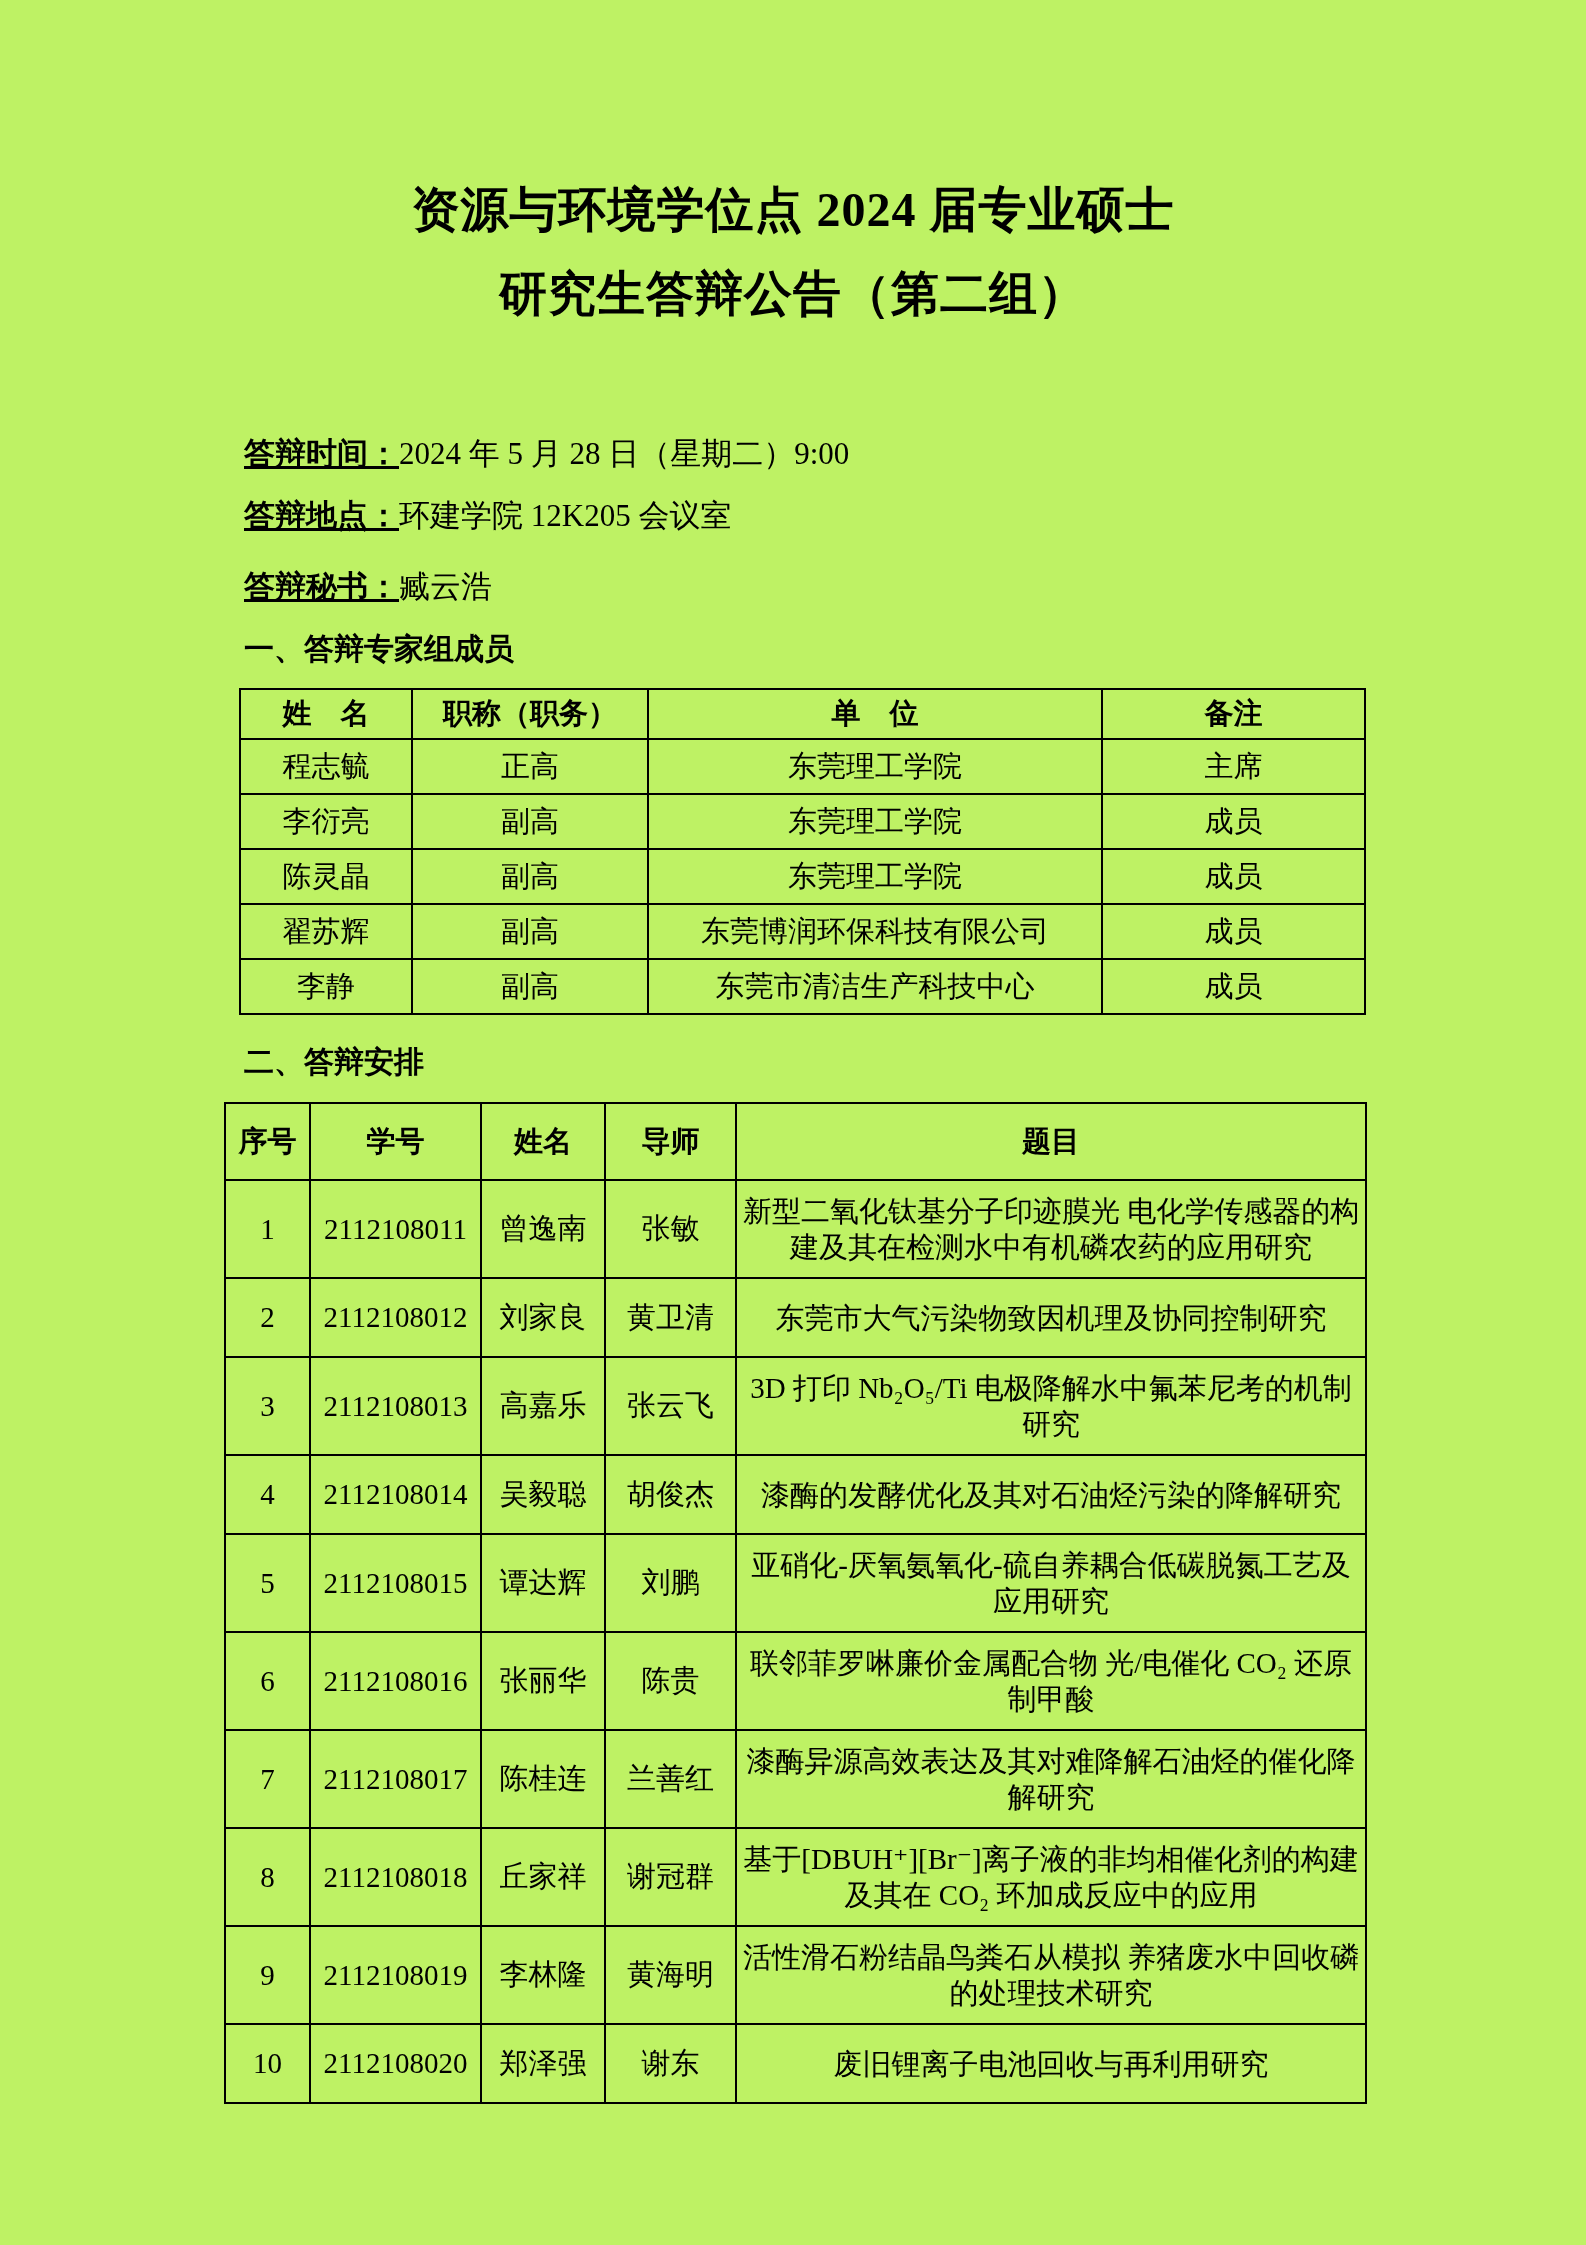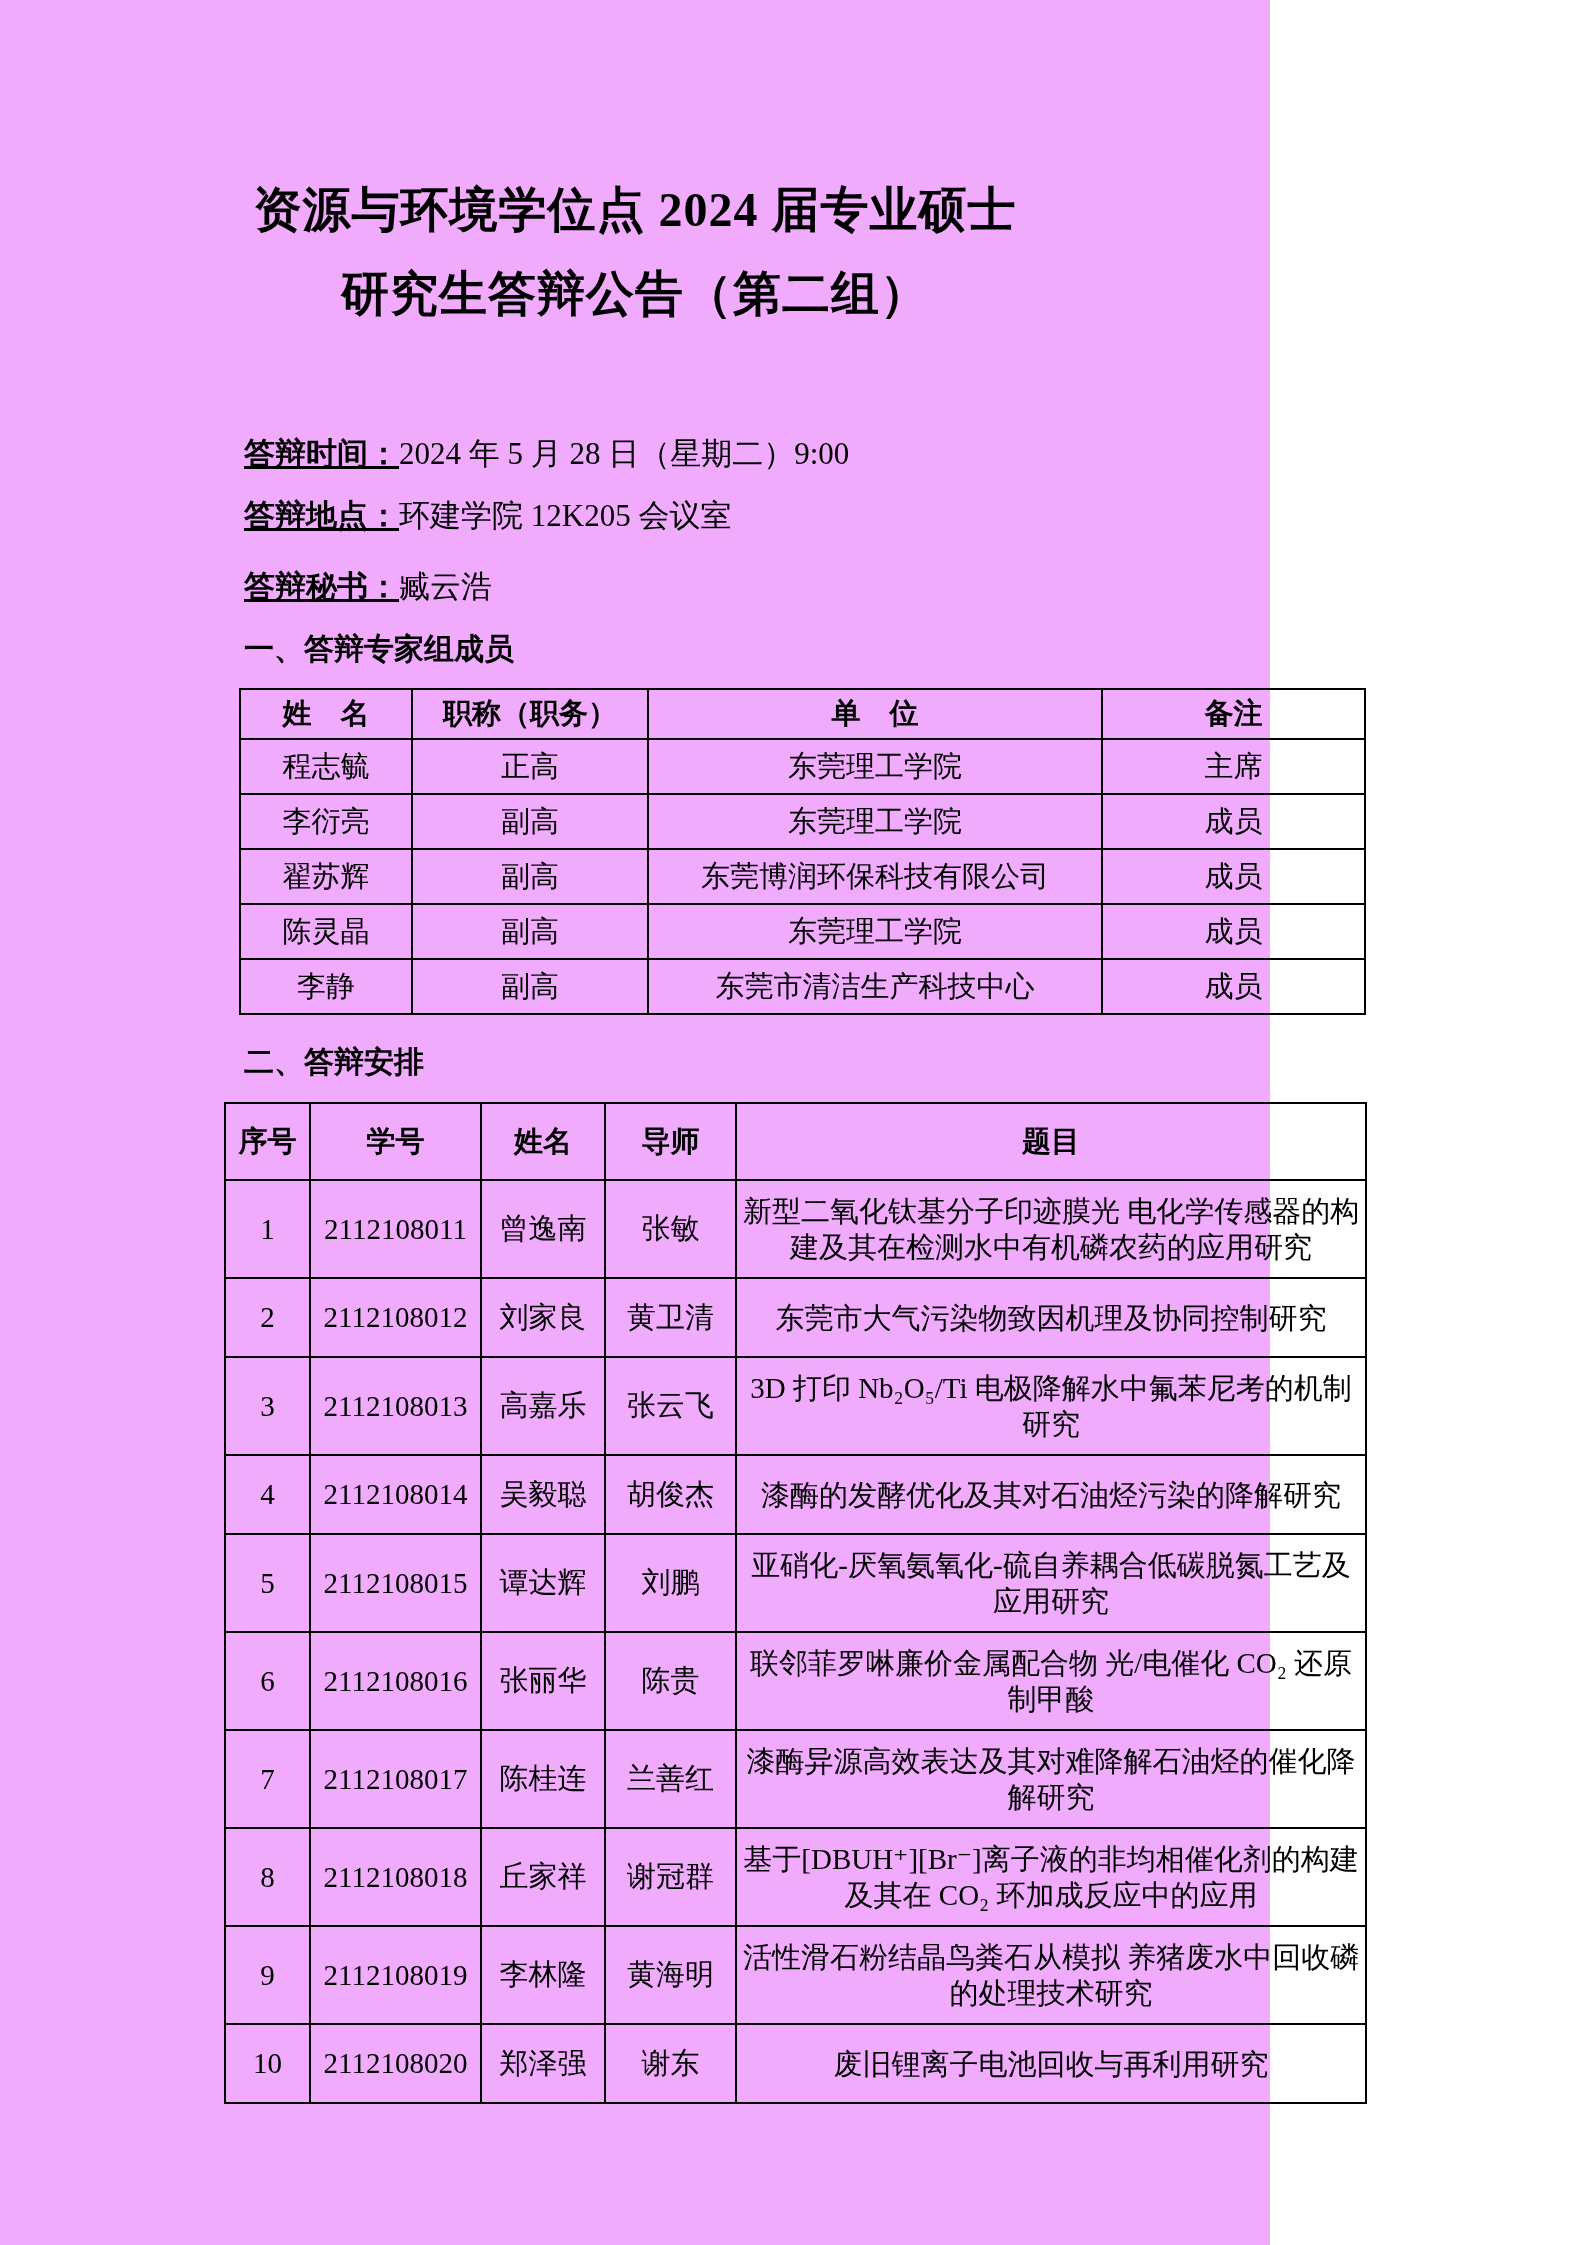--- a/index.html
+++ b/index.html
@@ -5,21 +5,21 @@
   * { margin: 0; padding: 0; box-sizing: border-box; }
   html, body { background: #ffffff; }
   body {
     width: 1586px;
     height: 2245px;
     font-family: "Liberation Serif", "DejaVu Serif", serif;
     color: #000000;
     position: relative;
     overflow: hidden;
   }
-  .page { width: 1270px; height: 2245px; background: #f0abfc; }
+  .page { width: 1586px; height: 2245px; background: #bef264; }
 
   .doc-title {
     padding-top: 168px;
     text-align: center;
     font-size: 48px;
     font-weight: bold;
     line-height: 84px;
     letter-spacing: 1px;
   }
 
@@ -107,29 +107,29 @@
       <td>东莞理工学院</td>
       <td>主席</td>
     </tr>
     <tr>
       <td>李衍亮</td>
       <td>副高</td>
       <td>东莞理工学院</td>
       <td>成员</td>
     </tr>
     <tr>
+      <td>陈灵晶</td>
+      <td>副高</td>
+      <td>东莞理工学院</td>
+      <td>成员</td>
+    </tr>
+    <tr>
       <td>翟苏辉</td>
       <td>副高</td>
       <td>东莞博润环保科技有限公司</td>
-      <td>成员</td>
-    </tr>
-    <tr>
-      <td>陈灵晶</td>
-      <td>副高</td>
-      <td>东莞理工学院</td>
       <td>成员</td>
     </tr>
     <tr>
       <td>李静</td>
       <td>副高</td>
       <td>东莞市清洁生产科技中心</td>
       <td>成员</td>
     </tr>
   </tbody>
     </table>

